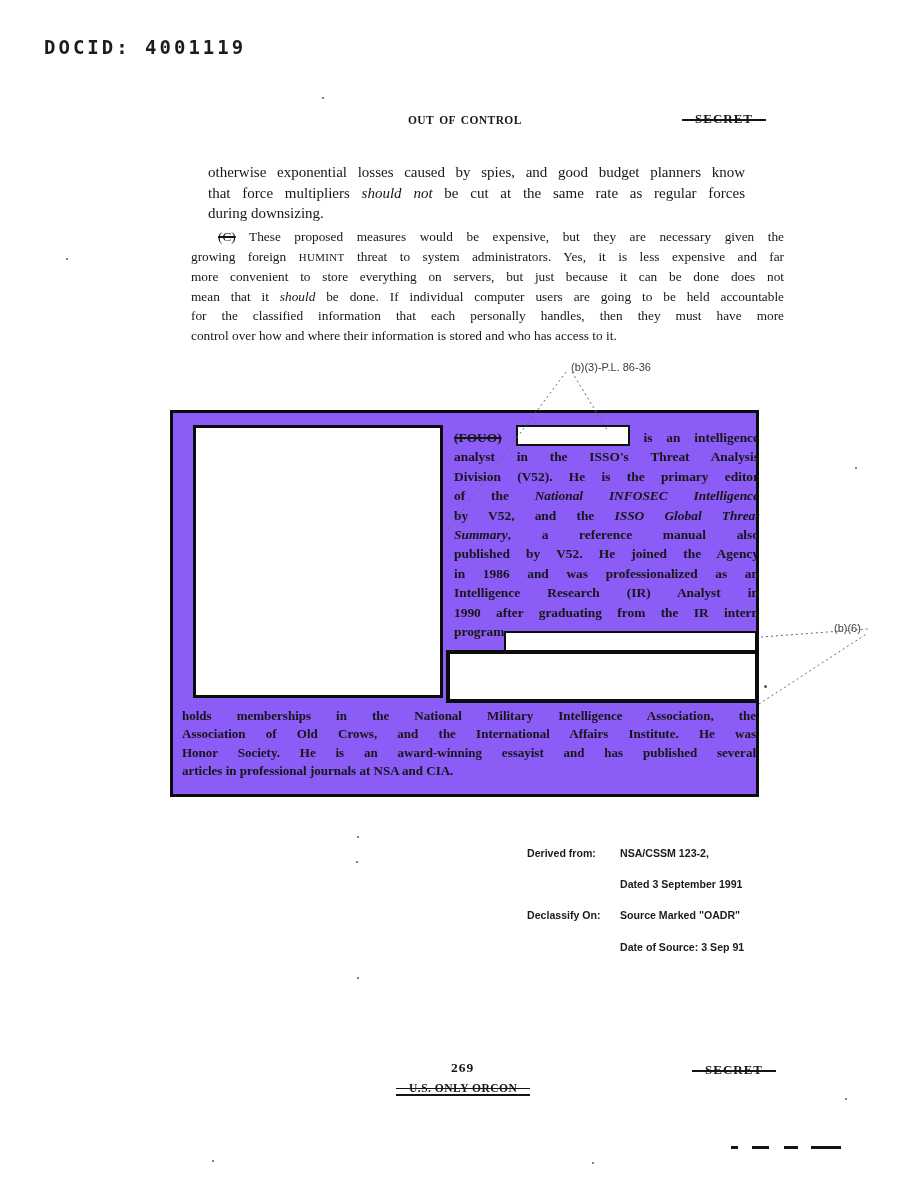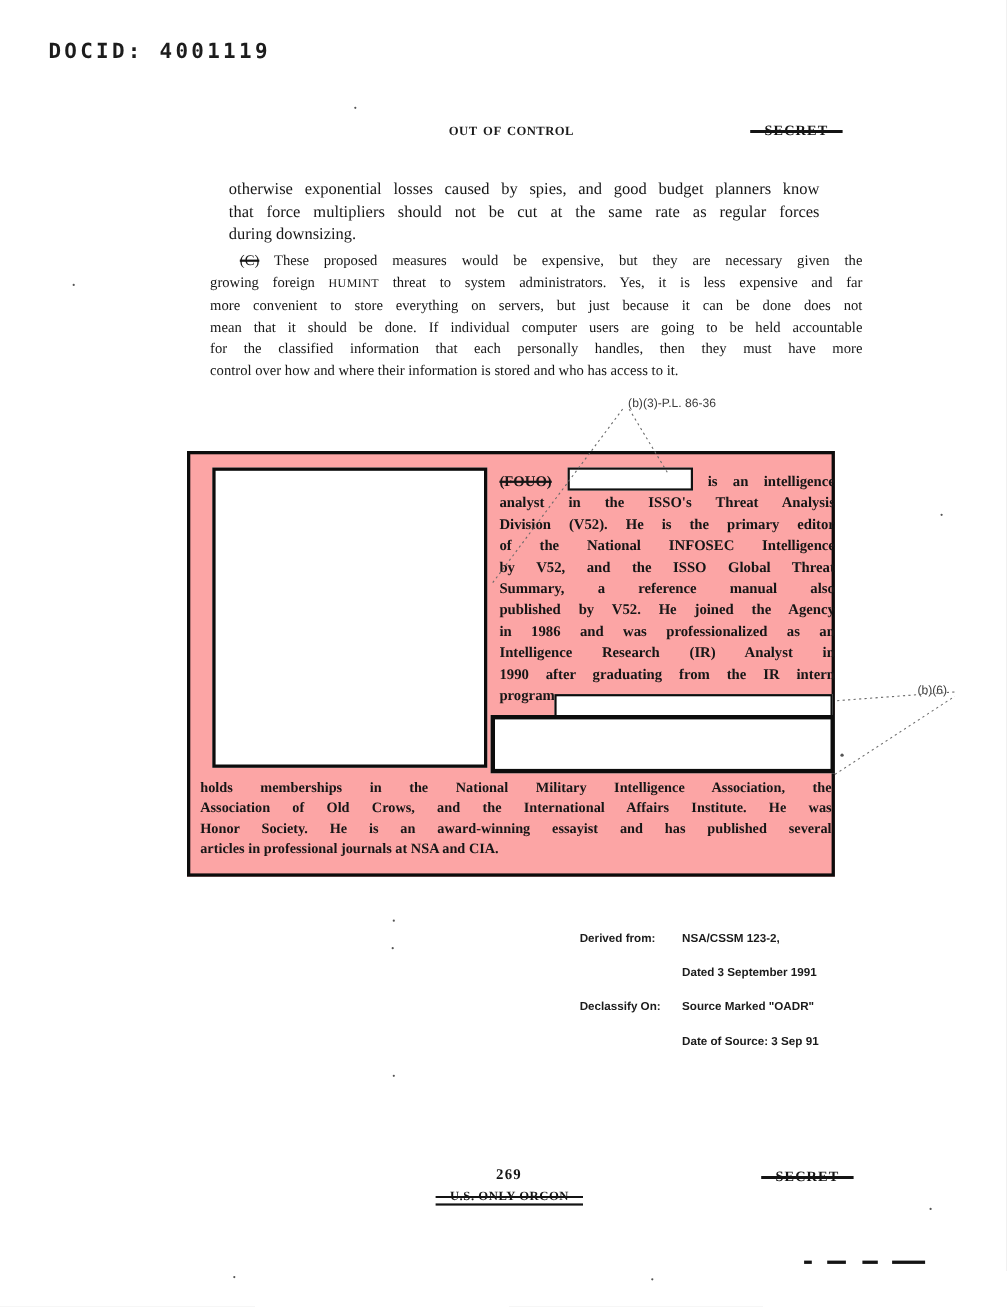--- a/index.html
+++ b/index.html
@@ -37,21 +37,21 @@
   .secret-top { left: 682px; top: 111px; font-size: 13px; letter-spacing: 1px; font-family: "Liberation Serif", serif; }
   .secret-bottom { left: 692px; top: 1062px; font-size: 13px; letter-spacing: 1px; }
   .caveat-bottom {
     left: 396px; top: 1082px; font-size: 11.5px; letter-spacing: 0.5px;
     border-bottom: 2px solid #141414;
   }
 
   
   .tline { text-align: justify; text-align-last: justify; }
   .tline.last { text-align-last: left; }
-  .i { }
+  .i { font-style: italic; }
   .strike { text-decoration: line-through; text-decoration-thickness: 2px; }
   .sc { font-size: 0.82em; letter-spacing: 0.4px; }
   .inline-redact {
     display: inline-block;
     border: 2.5px solid #111;
     background: #fff;
     vertical-align: -4px;
   }
 
   .p1 { left: 208px; top: 162px; width: 537px; font-size: 15px; line-height: 20.6px; }
@@ -59,21 +59,21 @@
   .p2 .tline:first-child { text-indent: 27px; }
 
   .annot { font-family: "Liberation Sans", sans-serif; color: #3c3c3c; }
   .b3 { left: 571px; top: 361px; font-size: 11px; }
   .b6 { left: 834px; top: 622px; font-size: 11px; }
 
   .leaders { left: 0; top: 0; width: 915px; height: 1188px; pointer-events: none; z-index: 6; }
 
   .outer-box {
     left: 170px; top: 410px; width: 589px; height: 387px;
-    border: 3px solid #0c0c0c; background: #fca5a5;
+    border: 3px solid #0c0c0c; background: #8b5cf6;
   }
   .photo-box {
     left: 20px; top: 12px; width: 250px; height: 273px;
     border: 3px solid #0c0c0c; background: #fff;
   }
   .bio-col {
     left: 281px; top: 12px; width: 305px;
     font-size: 13.4px; font-weight: bold; line-height: 19.4px;
   }
   .bio-foot {

